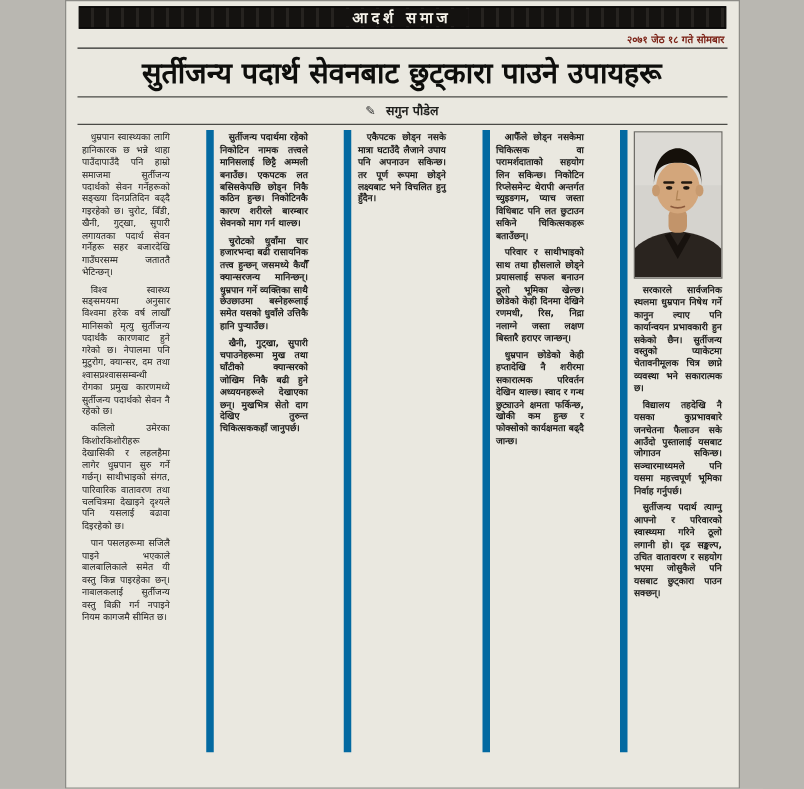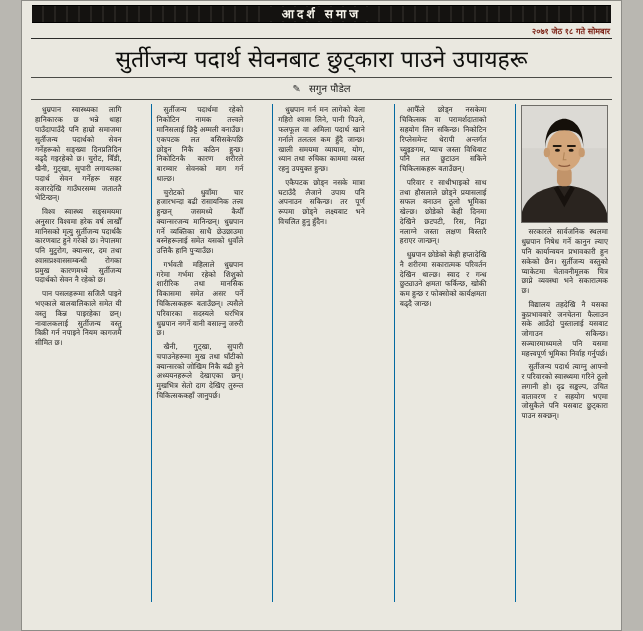--- a/index.html
+++ b/index.html
@@ -1,17 +1,17 @@
 <!DOCTYPE html>
 <html><head>
 <meta charset="utf-8">
 <style>
   html,body{margin:0;padding:0;background:#b9b7b1;}
   .page{
-    width:601px;height:631px;box-sizing:border-box;margin:0 auto;
+    width:540px;height:631px;box-sizing:border-box;margin:0 auto;
     background:#eae8e0;border:1px solid #8d8c87;
     padding:4px 8px 0 8px;position:relative;overflow:hidden;
     font-family:"DejaVu Sans","Liberation Sans",sans-serif;
   }
   
   .masthead-band{
     height:16px;margin:0 2px;background:#141210;
     background-image:repeating-linear-gradient(90deg,#141210 0 10px,#262320 10px 12px);
     display:flex;align-items:center;justify-content:center;
     border-top:1px solid #000;border-bottom:1px solid #000;
@@ -22,37 +22,37 @@
   }
   .dateline{
     text-align:right;font-size:8px;color:#7c2317;font-weight:bold;
     padding:2px 3px 2px 0;
   }
   .rule{border:none;border-top:1.5px solid #2a2a28;margin:0 1px;}
   .rule.thin{border-top-width:1px;border-top-color:#4a4a46;}
   
   .headline-box{text-align:center;padding:7px 6px 5px 6px;}
   .headline-box h1{
-    margin:0;font-size:23px;line-height:1.15;font-weight:normal;color:#0e0e0c;
+    margin:0;font-size:23px;line-height:1.15;font-weight:bold;color:#0e0e0c;
   }
   
   .byline{
     text-align:center;font-size:10px;color:#1f1f1d;padding:3px 0 4px 0;
   }
   .byline .pen-icon{margin-right:5px;font-size:10px;color:#333;}
-  .byline .author{font-weight:normal;}
+  .byline .author{font-weight:bold;}
   
   .columns{
     display:flex;align-items:stretch;height:498px;margin-top:4px;overflow:hidden;gap:24px;
   }
   .col{
     flex:1 1 0;padding:1px 5px 0 5px;overflow:hidden;
     font-size:7.3px;line-height:1.34;text-align:justify;color:#1b1b19;
   }
-  .col + .col{border-left:1px solid #0369a1;}
+  .col + .col{border-left:6px solid #0369a1;font-weight:bold;}
   .para{margin:0 0 4px 0;text-indent:7px;}
   
   .photo{
     width:100%;height:118px;box-sizing:border-box;border:1px solid #6f6d68;
     background:linear-gradient(180deg,#d9d7d2 0%,#c9c7c2 100%);
     margin:0 0 4px 0;overflow:hidden;
   }
   .photo svg{display:block;width:100%;height:100%;}
 </style>
 </head>
@@ -78,35 +78,34 @@
     <span class="pen-icon">✎</span>
     <span class="author">सगुन पौडेल</span>
   </div>
 
   <hr class="rule thin">
 
   <div class="columns">
     <div class="col">
         <p class="para">धुम्रपान स्वास्थ्यका लागि हानिकारक छ भन्ने थाहा पाउँदापाउँदै पनि हाम्रो समाजमा सुर्तीजन्य पदार्थको सेवन गर्नेहरूको सङ्ख्या दिनप्रतिदिन बढ्दै गइरहेको छ। चुरोट, बिँडी, खैनी, गुट्खा, सुपारी लगायतका पदार्थ सेवन गर्नेहरू सहर बजारदेखि गाउँघरसम्म जताततै भेटिन्छन्।</p>
         <p class="para">विश्व स्वास्थ्य सङ्समयमा अनुसार विश्वमा हरेक वर्ष लाखौँ मानिसको मृत्यु सुर्तीजन्य पदार्थकै कारणबाट हुने गरेको छ। नेपालमा पनि मुटुरोग, क्यान्सर, दम तथा श्वासप्रश्वाससम्बन्धी रोगका प्रमुख कारणमध्ये सुर्तीजन्य पदार्थको सेवन नै रहेको छ।</p>
+        <p class="para">कलिलो उमेरका किशोरकिशोरीहरू देखासिकी र लहलहैमा लागेर धुम्रपान सुरु गर्ने गर्छन्। साथीभाइको संगत, पारिवारिक वातावरण तथा चलचित्रमा देखाइने दृश्यले पनि यसलाई बढावा दिइरहेको छ।</p>
         <p class="para">पान पसलहरूमा सजिलै पाइने भएकाले बालबालिकाले समेत यी वस्तु किन्न पाइरहेका छन्। नाबालकलाई सुर्तीजन्य वस्तु बिक्री गर्न नपाइने नियम कागजमै सीमित छ।</p>
       </div>
     <div class="col">
         <p class="para">सुर्तीजन्य पदार्थमा रहेको निकोटिन नामक तत्त्वले मानिसलाई छिट्टै अम्मली बनाउँछ। एकपटक लत बसिसकेपछि छोड्न निकै कठिन हुन्छ। निकोटिनकै कारण शरीरले बारम्बार सेवनको माग गर्न थाल्छ।</p>
         <p class="para">चुरोटको धुवाँमा चार हजारभन्दा बढी रासायनिक तत्त्व हुन्छन् जसमध्ये कैयौँ क्यान्सरजन्य मानिन्छन्। धुम्रपान गर्ने व्यक्तिका साथै छेउछाउमा बस्नेहरूलाई समेत यसको धुवाँले उत्तिकै हानि पुर्‍याउँछ।</p>
-        <p class="para">गर्भवती महिलाले धुम्रपान गरेमा गर्भमा रहेको शिशुको शारीरिक तथा मानसिक विकासमा समेत असर पर्ने चिकित्सकहरू बताउँछन्। त्यसैले परिवारका सदस्यले घरभित्र धुम्रपान नगर्ने बानी बसाल्नु जरुरी छ।</p>
         <p class="para">खैनी, गुट्खा, सुपारी चपाउनेहरूमा मुख तथा घाँटीको क्यान्सरको जोखिम निकै बढी हुने अध्ययनहरूले देखाएका छन्। मुखभित्र सेतो दाग देखिए तुरुन्त चिकित्सककहाँ जानुपर्छ।</p>
       </div>
     <div class="col">
-        <p class="para">धुम्रपान गर्न मन लागेको बेला गहिरो श्वास लिने, पानी पिउने, फलफूल वा अमिला पदार्थ खाने गर्नाले तलतल कम हुँदै जान्छ। खाली समयमा व्यायाम, योग, ध्यान तथा रुचिका काममा व्यस्त रहनु उपयुक्त हुन्छ।</p>
         <p class="para">एकैपटक छोड्न नसके मात्रा घटाउँदै लैजाने उपाय पनि अपनाउन सकिन्छ। तर पूर्ण रूपमा छोड्ने लक्ष्यबाट भने विचलित हुनु हुँदैन।</p>
       </div>
     <div class="col">
         <p class="para">आफैँले छोड्न नसकेमा चिकित्सक वा परामर्शदाताको सहयोग लिन सकिन्छ। निकोटिन रिप्लेसमेन्ट थेरापी अन्तर्गत च्युइङगम, प्याच जस्ता विधिबाट पनि लत छुटाउन सकिने चिकित्सकहरू बताउँछन्।</p>
-        <p class="para">परिवार र साथीभाइको साथ तथा हौसलाले छोड्ने प्रयासलाई सफल बनाउन ठूलो भूमिका खेल्छ। छोडेको केही दिनमा देखिने छटपटी, रिस, निद्रा नलाग्ने जस्ता लक्षण बिस्तारै हराएर जान्छन्।</p>
+        <p class="para">परिवार र साथीभाइको साथ तथा हौसलाले छोड्ने प्रयासलाई सफल बनाउन ठूलो भूमिका खेल्छ। छोडेको केही दिनमा देखिने रणमधी, रिस, निद्रा नलाग्ने जस्ता लक्षण बिस्तारै हराएर जान्छन्।</p>
         <p class="para">धुम्रपान छोडेको केही हप्तादेखि नै शरीरमा सकारात्मक परिवर्तन देखिन थाल्छ। स्वाद र गन्ध छुट्याउने क्षमता फर्किन्छ, खोकी कम हुन्छ र फोक्सोको कार्यक्षमता बढ्दै जान्छ।</p>
       </div>
     <div class="col">
       <div class="photo">
         <svg viewBox="0 0 100 110" preserveAspectRatio="xMidYMid slice">
           <rect x="0" y="0" width="100" height="110" fill="#d5d3ce"></rect>
           <rect x="0" y="0" width="100" height="40" fill="#dcdad5"></rect>
 
           <path d="M8,110 C10,86 28,77 50,75 C72,77 90,86 92,110 Z" fill="#2a241f"></path>
           <path d="M40,78 L50,96 L60,78 L56,76 L50,86 L44,76 Z" fill="#17120e"></path>

